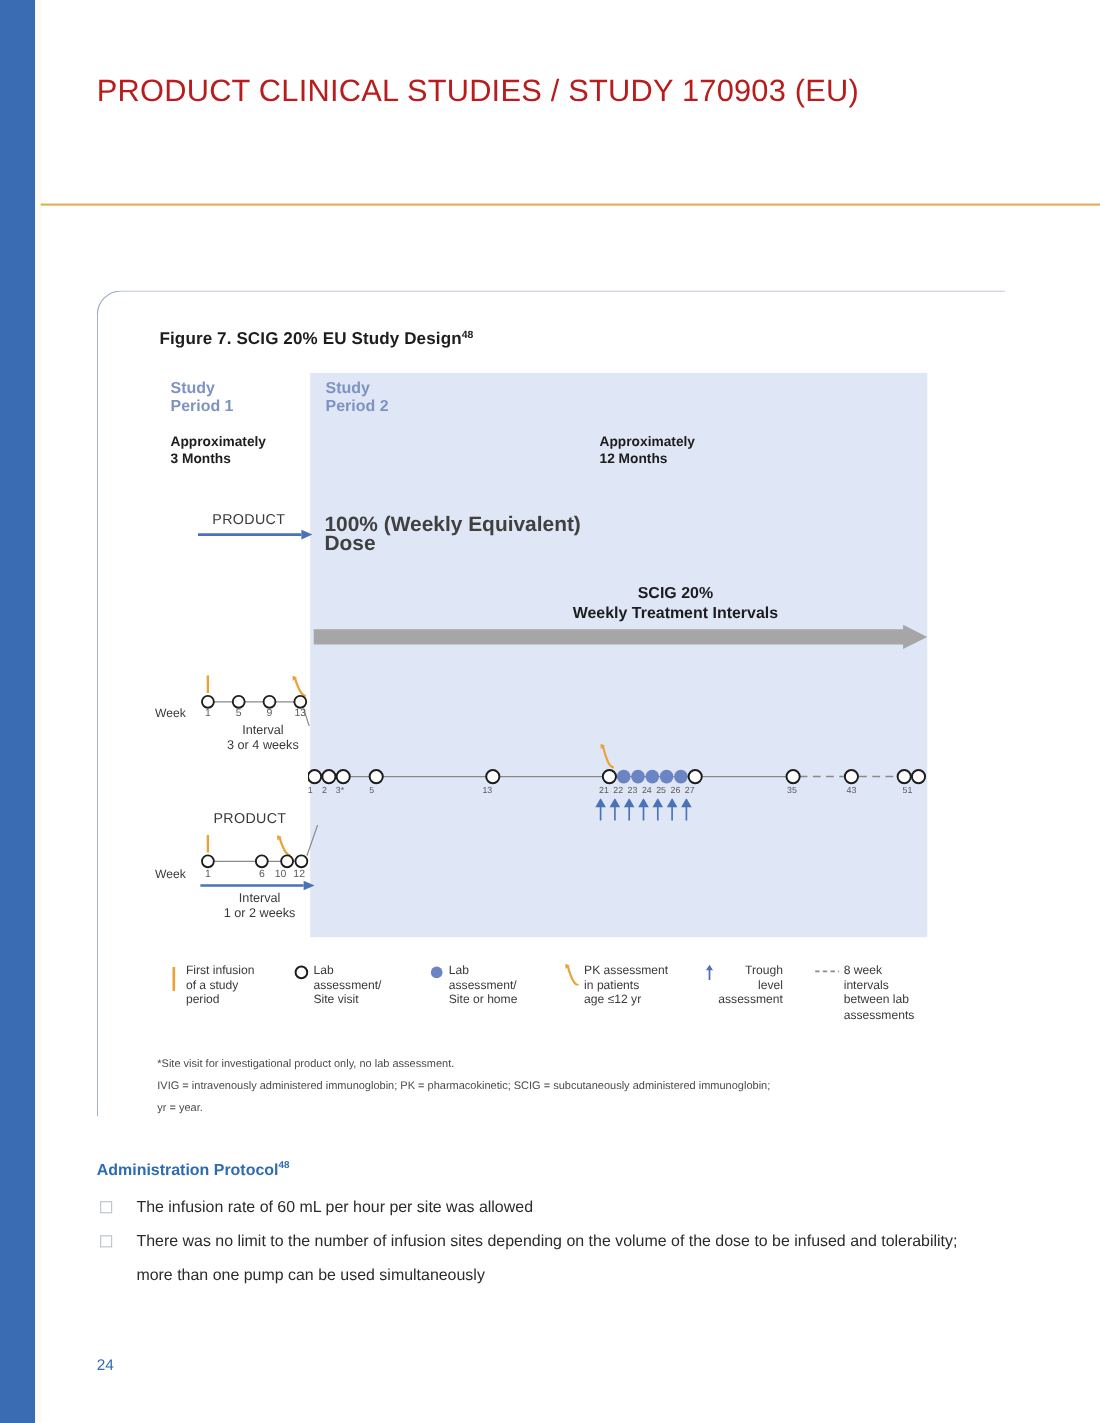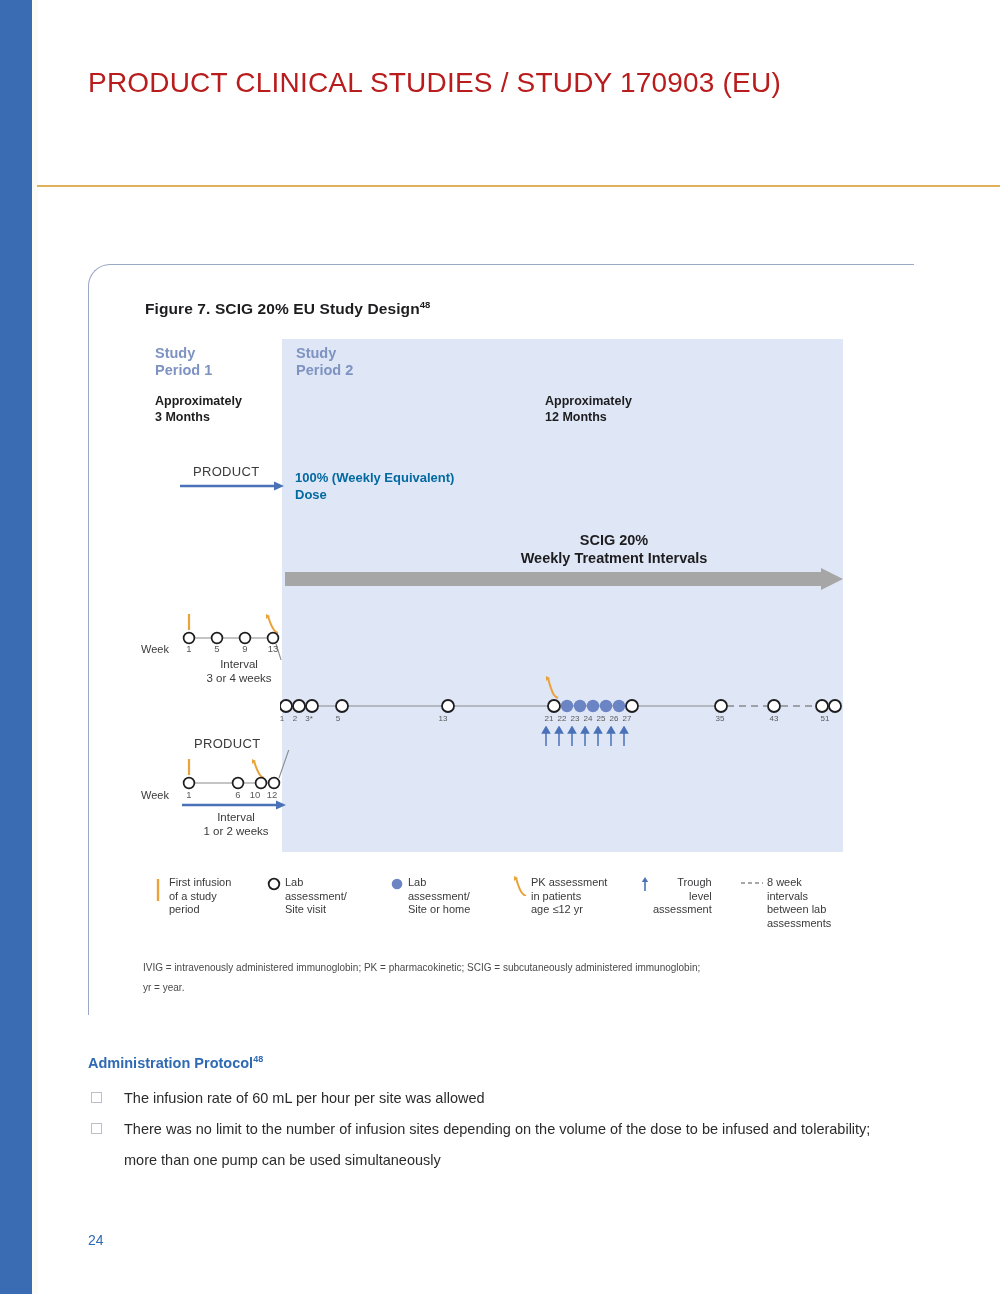--- a/index.html
+++ b/index.html
@@ -47,22 +47,22 @@
   .sp2{position:absolute;left:296px;top:345px;font-size:14.5px;font-weight:700;
        line-height:17px;color:#7e93c2;}
   .appx1{position:absolute;left:155px;top:393px;font-size:12.5px;font-weight:700;
        line-height:16px;color:#1d1d1f;}
   .appx2{position:absolute;left:545px;top:393px;font-size:12.5px;font-weight:700;
        line-height:16px;color:#1d1d1f;}
 
   
   .prod-lbl-1{position:absolute;left:193px;top:464px;font-size:13px;color:#3a3a3c;letter-spacing:.3px;}
   .prod-arrow-1{position:absolute;left:180px;top:481px;width:104px;height:10px;}
-  .dose{position:absolute;left:295px;top:469px;font-size:13px;font-weight:700;
-        line-height:17px;color:#0369a1;}
+  .dose{position:absolute;left:295px;top:469px;font-size:19px;font-weight:700;
+        line-height:17px;color:#404040;}
 
   .scig-lbl{position:absolute;left:404px;top:531px;width:420px;text-align:center;
         font-size:14.5px;font-weight:700;line-height:18px;color:#1d1d1f;}
   .gray-arrow{position:absolute;left:285px;top:568px;width:558px;height:22px;}
 
   
   .tl{position:absolute;}
   .week-lbl{position:absolute;font-size:11px;color:#3a3a3c;}
   .tick-lbl{position:absolute;font-size:9.5px;color:#5a5a5c;text-align:center;}
   .tick-lbl-m{position:absolute;font-size:8px;color:#5a5a5c;text-align:center;}
@@ -305,20 +305,21 @@
     </svg>
     <div class="lg-item" style="left:615px;top:0px;">
       <span>8 week</span><br>
       <span>intervals</span><br>
       <span>between lab</span><br>
       <span>assessments</span>
     </div>
   </div>
 
   <div class="footnotes">
+    <div>*Site visit for investigational product only, no lab assessment.</div>
     <div>IVIG = intravenously administered immunoglobin; PK = pharmacokinetic; SCIG = subcutaneously administered immunoglobin;</div>
     <div>yr = year.</div>
   </div>
 
   <div class="ap-head">
     <span>Administration Protocol</span><sup>48</sup>
   </div>
   <div class="bullets">
     <div class="bullet">
       <span class="box"></span>

